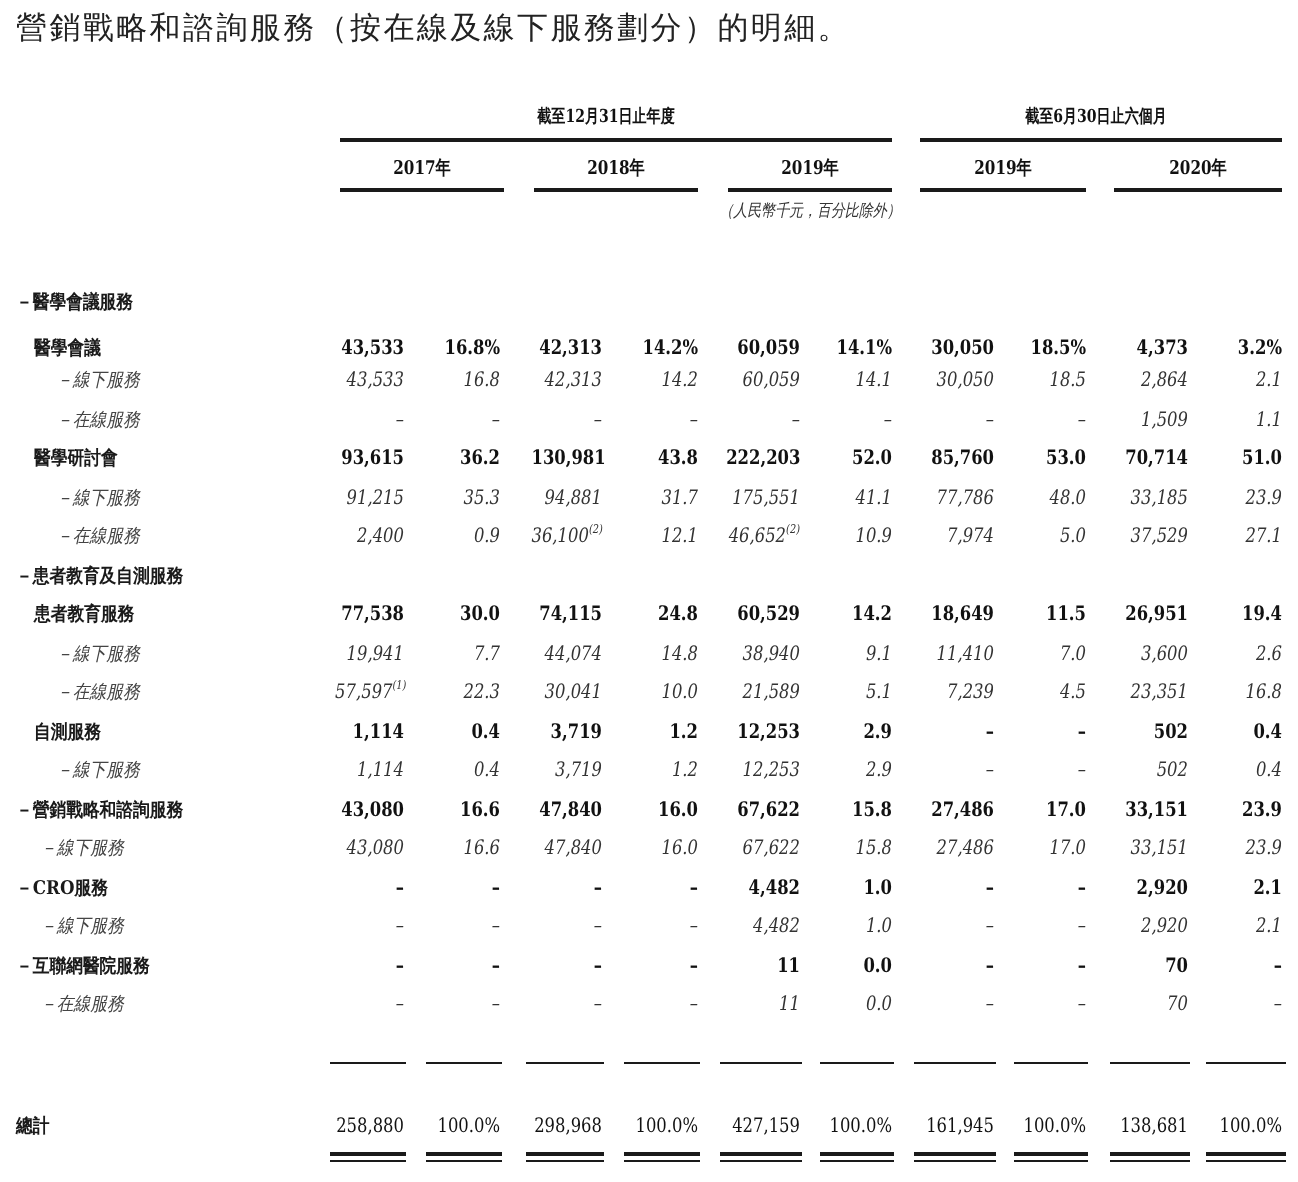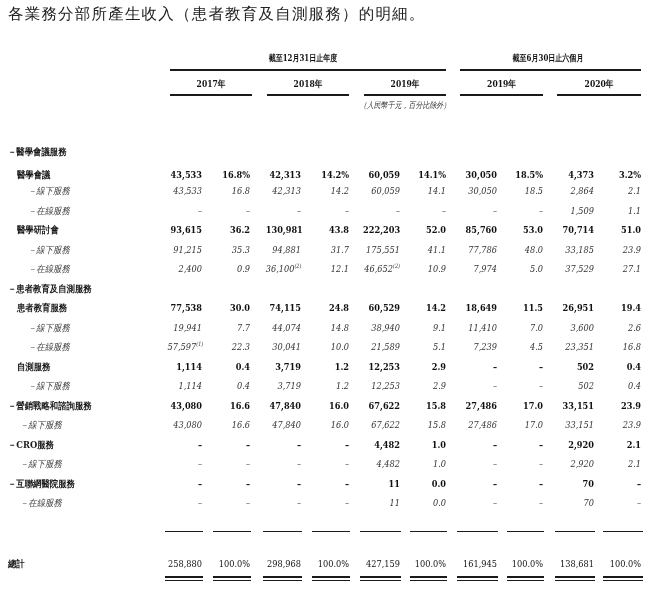--- a/index.html
+++ b/index.html
@@ -115,21 +115,21 @@
       border-top: 2px solid #1a1a1a;
       border-bottom: 1px solid #1a1a1a;
       box-sizing: border-box;
     }
     .total-row .cell { font-weight: normal; color: #111; }
     .total-row .label { font-weight: bold; }
   </style>
 </head>
 <body>
 
-<div class="title">各業務分部所產生收入（患者教育及自測服務）的明細。</div>
+<div class="title">營銷戰略和諮詢服務（按在線及線下服務劃分）的明細。</div>
 
 <div class="group-head" style="left:160px; width:286px; top:52px;">截至12月31日止年度</div>
 <div class="rule" style="left:170px; width:276px; top:69px;"></div>
 <div class="group-head" style="left:455px; width:186px; top:52px;">截至6月30日止六個月</div>
 <div class="rule" style="left:460px; width:181px; top:69px;"></div>
 
 <div class="year-head" style="left:170px; width:82px; top:78px;">2017年</div>
 <div class="rule" style="left:170px; width:82px; top:94px;"></div>
 <div class="year-head" style="left:267px; width:82px; top:78px;">2018年</div>
 <div class="rule" style="left:267px; width:82px; top:94px;"></div>

